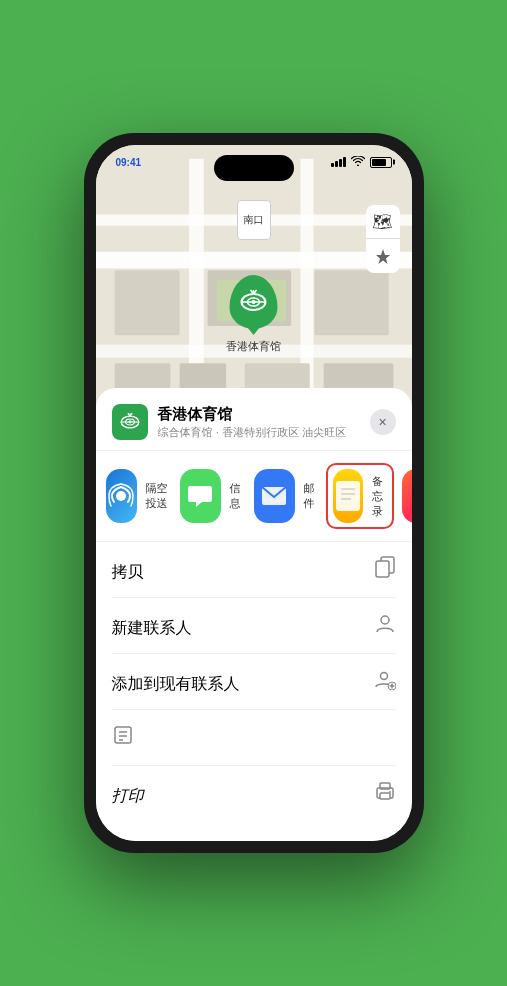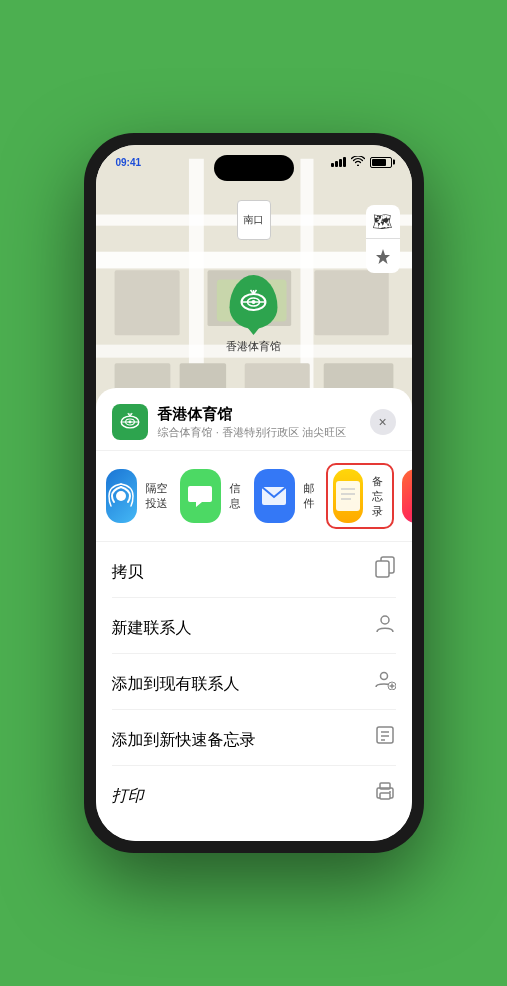--- a/index.html
+++ b/index.html
@@ -558,21 +558,20 @@
               <circle cx="10" cy="8" r="3.5" stroke="#888" stroke-width="1.5"></circle>
               <path d="M2 19 C2 15 18 15 18 19" stroke="#888" stroke-width="1.5" fill="none"></path>
               <circle cx="18" cy="18" r="4" fill="white" stroke="#888" stroke-width="1"></circle>
               <line x1="18" y1="15.5" x2="18" y2="20.5" stroke="#888" stroke-width="1.5"></line>
               <line x1="15.5" y1="18" x2="20.5" y2="18" stroke="#888" stroke-width="1.5"></line>
             </svg>
           </span>
         </div>
 
         <div class="action-item">
-          <span class="action-label">添加到新快速备忘录</span>
           <span class="action-icon">
             <svg width="22" height="22" viewBox="0 0 22 22" fill="none">
               <rect x="3" y="3" width="16" height="16" rx="2" stroke="#888" stroke-width="1.5"></rect>
               <line x1="7" y1="8" x2="15" y2="8" stroke="#888" stroke-width="1.5"></line>
               <line x1="7" y1="12" x2="15" y2="12" stroke="#888" stroke-width="1.5"></line>
               <line x1="7" y1="16" x2="11" y2="16" stroke="#888" stroke-width="1.5"></line>
             </svg>
           </span>
         </div>
 

